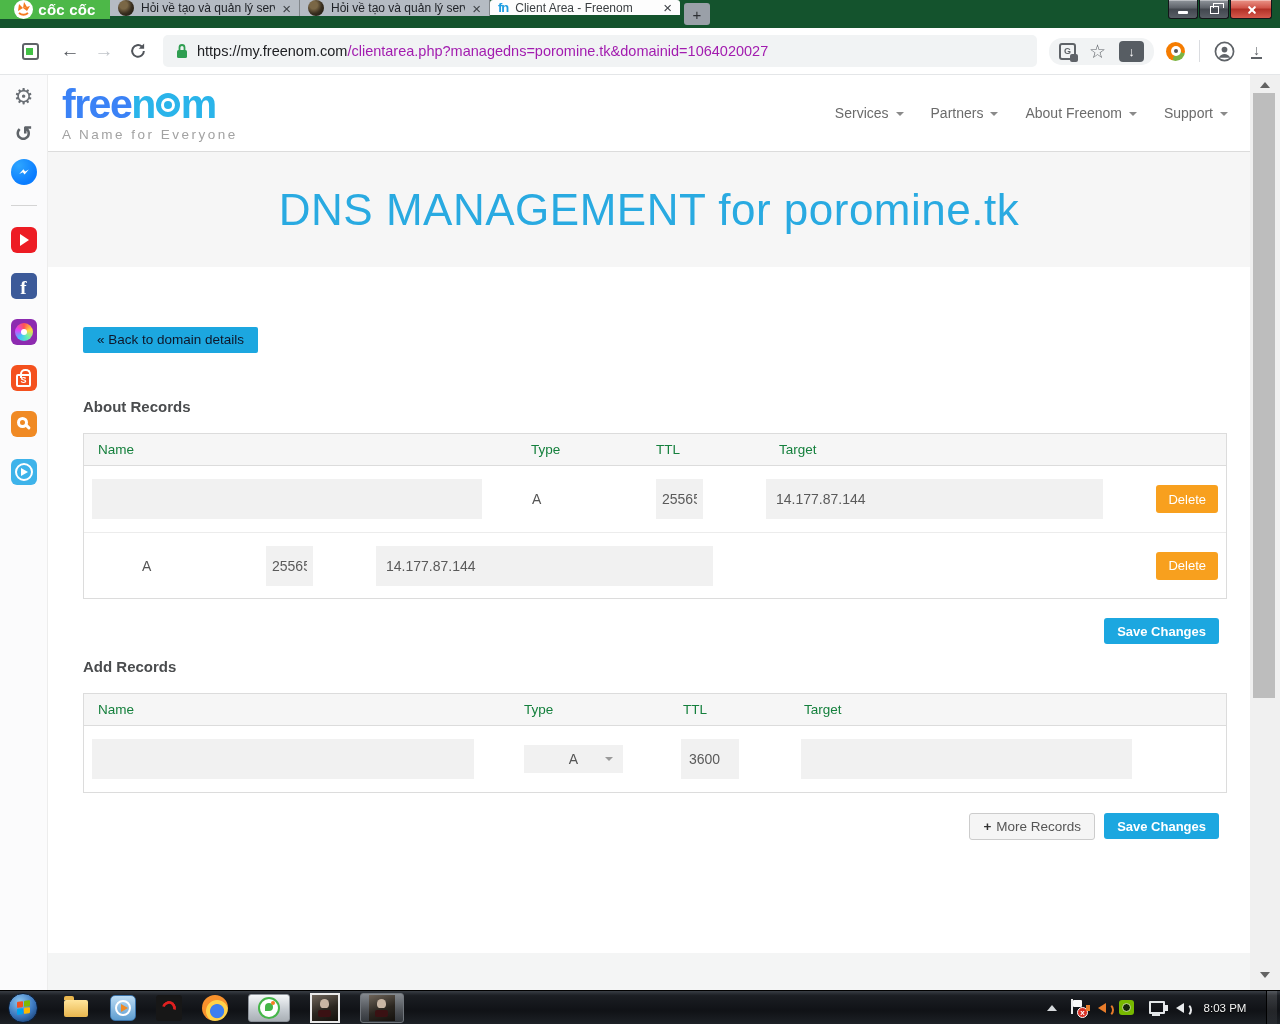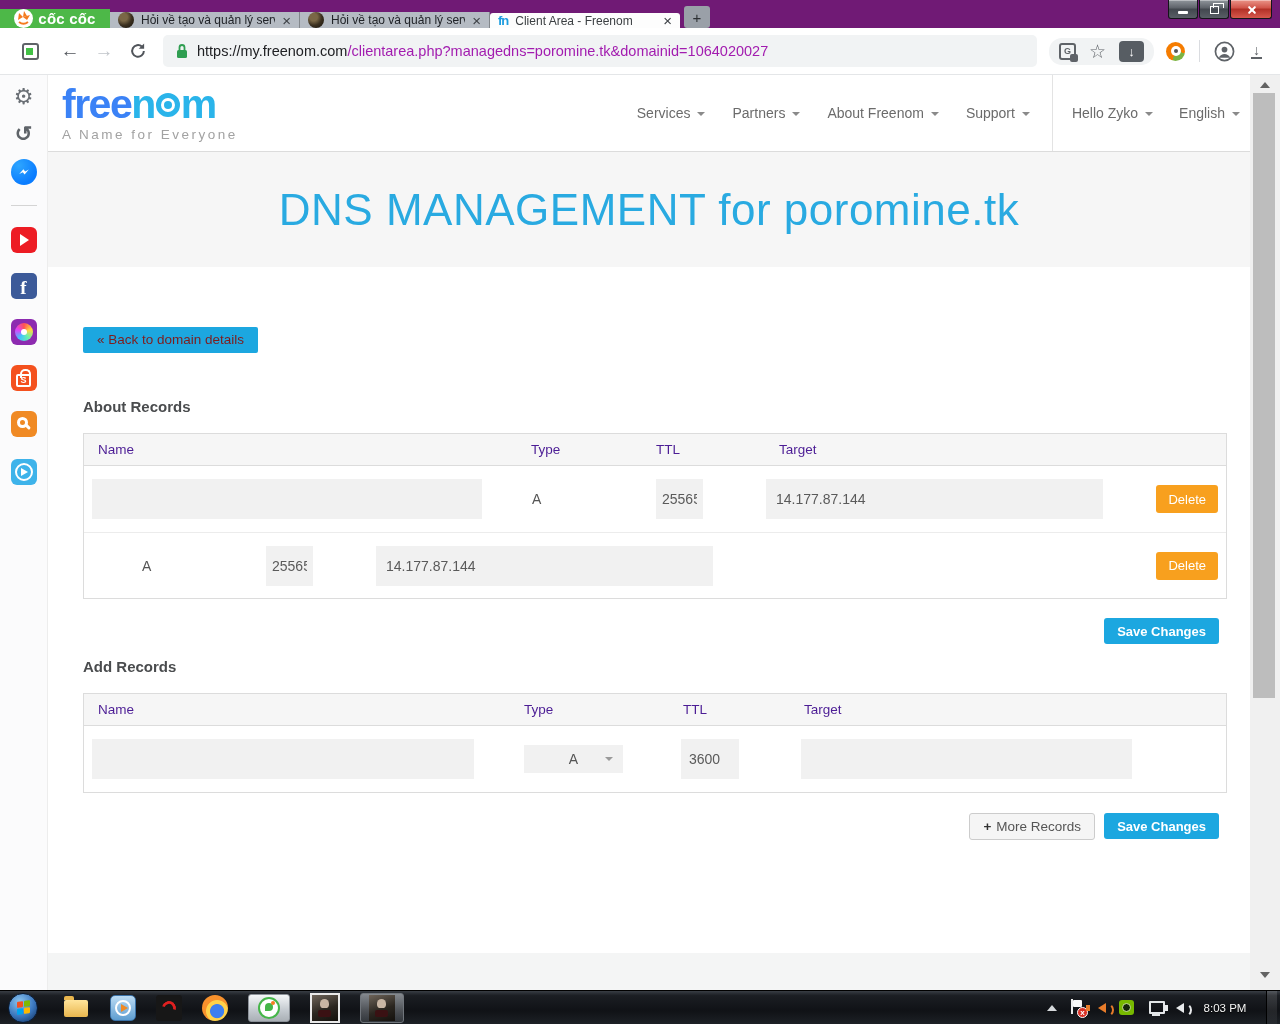--- a/index.html
+++ b/index.html
@@ -1,21 +1,21 @@
 <!DOCTYPE html>
 <html><head>
 <meta charset="utf-8">
 <style>
   * { margin:0; padding:0; box-sizing:border-box; }
   html,body { width:1280px; height:1024px; overflow:hidden; }
   body { font-family:"Liberation Sans", sans-serif; background:#000; }
   .screen { position:relative; width:1280px; height:1024px; background:#fff; overflow:hidden; }
 
   
-  .tabbar { position:absolute; top:0; left:0; width:1280px; height:28px; background:#701a75; display:flex; align-items:flex-end; }
+  .tabbar { position:absolute; top:0; left:0; width:1280px; height:28px; background:#14532d; display:flex; align-items:flex-start; }
   .brand { width:110px; background:#4db848; display:flex; align-items:center; justify-content:center; gap:5px; }
   .brand-logo { width:19px; height:19px; background:#fff; border-radius:50%; position:relative; overflow:hidden; flex:0 0 auto; }
   .brand-text { color:#fff; font-weight:bold; font-size:15px; letter-spacing:.2px; }
   .tab { width:190px; display:flex; align-items:center; gap:7px; padding:0 8px; background:#b5bbc3; border-right:1px solid rgba(0,0,0,.28); min-width:0; }
   .tab.active { background:#fdfdfd; border-right:none; border-radius:3px 3px 0 0; }
   .tab-title { flex:1; font-size:12px; color:#202328; white-space:nowrap; overflow:hidden; }
   .tab.active .tab-title { color:#3c4043; }
   .tab-close { font-size:15px; color:#3e4247; line-height:1; flex:0 0 auto; }
   .fav-forum { width:16px; height:16px; border-radius:50%; background:radial-gradient(circle at 35% 32%, #7a6746 0 25%, #3a2f1f 55%, #16110a 100%); flex:0 0 auto; }
   .fav-fn { font-size:13px; font-weight:bold; color:#1e9de0; letter-spacing:-1px; flex:0 0 auto; }
@@ -94,24 +94,24 @@
   .logo-o::after { content:""; position:absolute; top:50%; left:50%; width:8px; height:8px; margin:-4px 0 0 -4px; background:#2ab4ea; border-radius:50%; }
   .tagline { font-size:13.5px; color:#a2a2a2; letter-spacing:2.5px; margin-top:2px; }
   .hnav { margin-left:auto; display:flex; align-items:center; height:100%; }
   .nav-items { display:flex; align-items:center; gap:27px; padding-right:22px; height:100%; }
   .nav-item { font-size:14px; color:#6b6b6b; display:flex; align-items:center; }
   .caret { width:0; height:0; border-left:4px solid transparent; border-right:4px solid transparent; border-top:4.5px solid #8a8a8a; margin-left:7px; margin-top:2px; }
   .huser { border-left:1px solid #e3e3e3; height:100%; display:flex; align-items:center; gap:26px; padding:0 10px 0 19px; }
   .hero { height:115px; background:#f6f6f6; display:flex; align-items:center; justify-content:center; flex:0 0 auto; }
   .hero-title { font-size:44px; font-weight:300; color:#29aae1; letter-spacing:.5px; }
   .content { flex:1; padding:0 23px 0 35px; background:#fff; }
-  .btn-back { display:inline-block; margin-top:60px; background:#1ca7e0; color:#7f1d1d; font-size:13.5px; padding:5px 14px 6px; border-radius:2px; }
+  .btn-back { display:inline-block; margin-top:60px; background:#1ca7e0; color:#0f172a; font-size:13.5px; padding:5px 14px 6px; border-radius:2px; }
   .sec-head { margin-top:45px; font-size:15px; font-weight:bold; color:#4a4c4e; }
   .rtable { margin-top:18px; border:1px solid #dcdcdc; width:1144px; background:#fff; }
-  .rt-head { height:32px; background:#f6f6f6; border-bottom:1px solid #dcdcdc; display:flex; align-items:center; padding:0 14px; font-size:13.5px; color:#4c1d95; }
+  .rt-head { height:32px; background:#f6f6f6; border-bottom:1px solid #dcdcdc; display:flex; align-items:center; padding:0 14px; font-size:13.5px; color:#15803d; }
   .m-h-name { width:433px; } .m-h-type { width:125px; } .m-h-ttl { width:123px; } .m-h-target { flex:1; }
   .rt-row { height:66px; display:flex; align-items:center; padding:0 8px; }
   .rt-row + .rt-row { border-top:1px solid #ececec; }
   .inp { border:0; background:#f1f1f1; height:40px; font-size:14px; color:#5a5a5a; padding:0 10px; font-family:"Liberation Sans", sans-serif; outline:none; }
   .m-name { width:390px; }
   .m-type { width:174px; padding-left:50px; font-size:14px; color:#555; }
   .m-ttl { width:47px; padding:12px 6px; }
   .m-target { width:337px; margin-left:63px; }
   .btn-delete { margin-left:auto; background:#f8a01e; color:#fff; border:0; font-size:13px; height:28px; padding:0 12px; border-radius:3px; font-family:"Liberation Sans", sans-serif; }
   .save-row { width:1144px; display:flex; justify-content:flex-end; margin-top:19px; }
@@ -334,30 +334,20 @@
               </div>
             <div class="nav-item">
                 <span>About Freenom</span>
                 <span class="caret"></span>
               </div>
             <div class="nav-item">
                 <span>Support</span>
                 <span class="caret"></span>
               </div>
           </div>
-          <div class="huser">
-            <div class="nav-item">
-                <span>Hello Zyko</span>
-                <span class="caret"></span>
-              </div>
-            <div class="nav-item">
-                <span>English</span>
-                <span class="caret"></span>
-              </div>
-          </div>
         </div>
       </div>
 
       <div class="hero">
         <div class="hero-title">DNS MANAGEMENT for poromine.tk</div>
       </div>
 
       <div class="content">
         <span class="btn-back">« Back to domain details</span>
 

